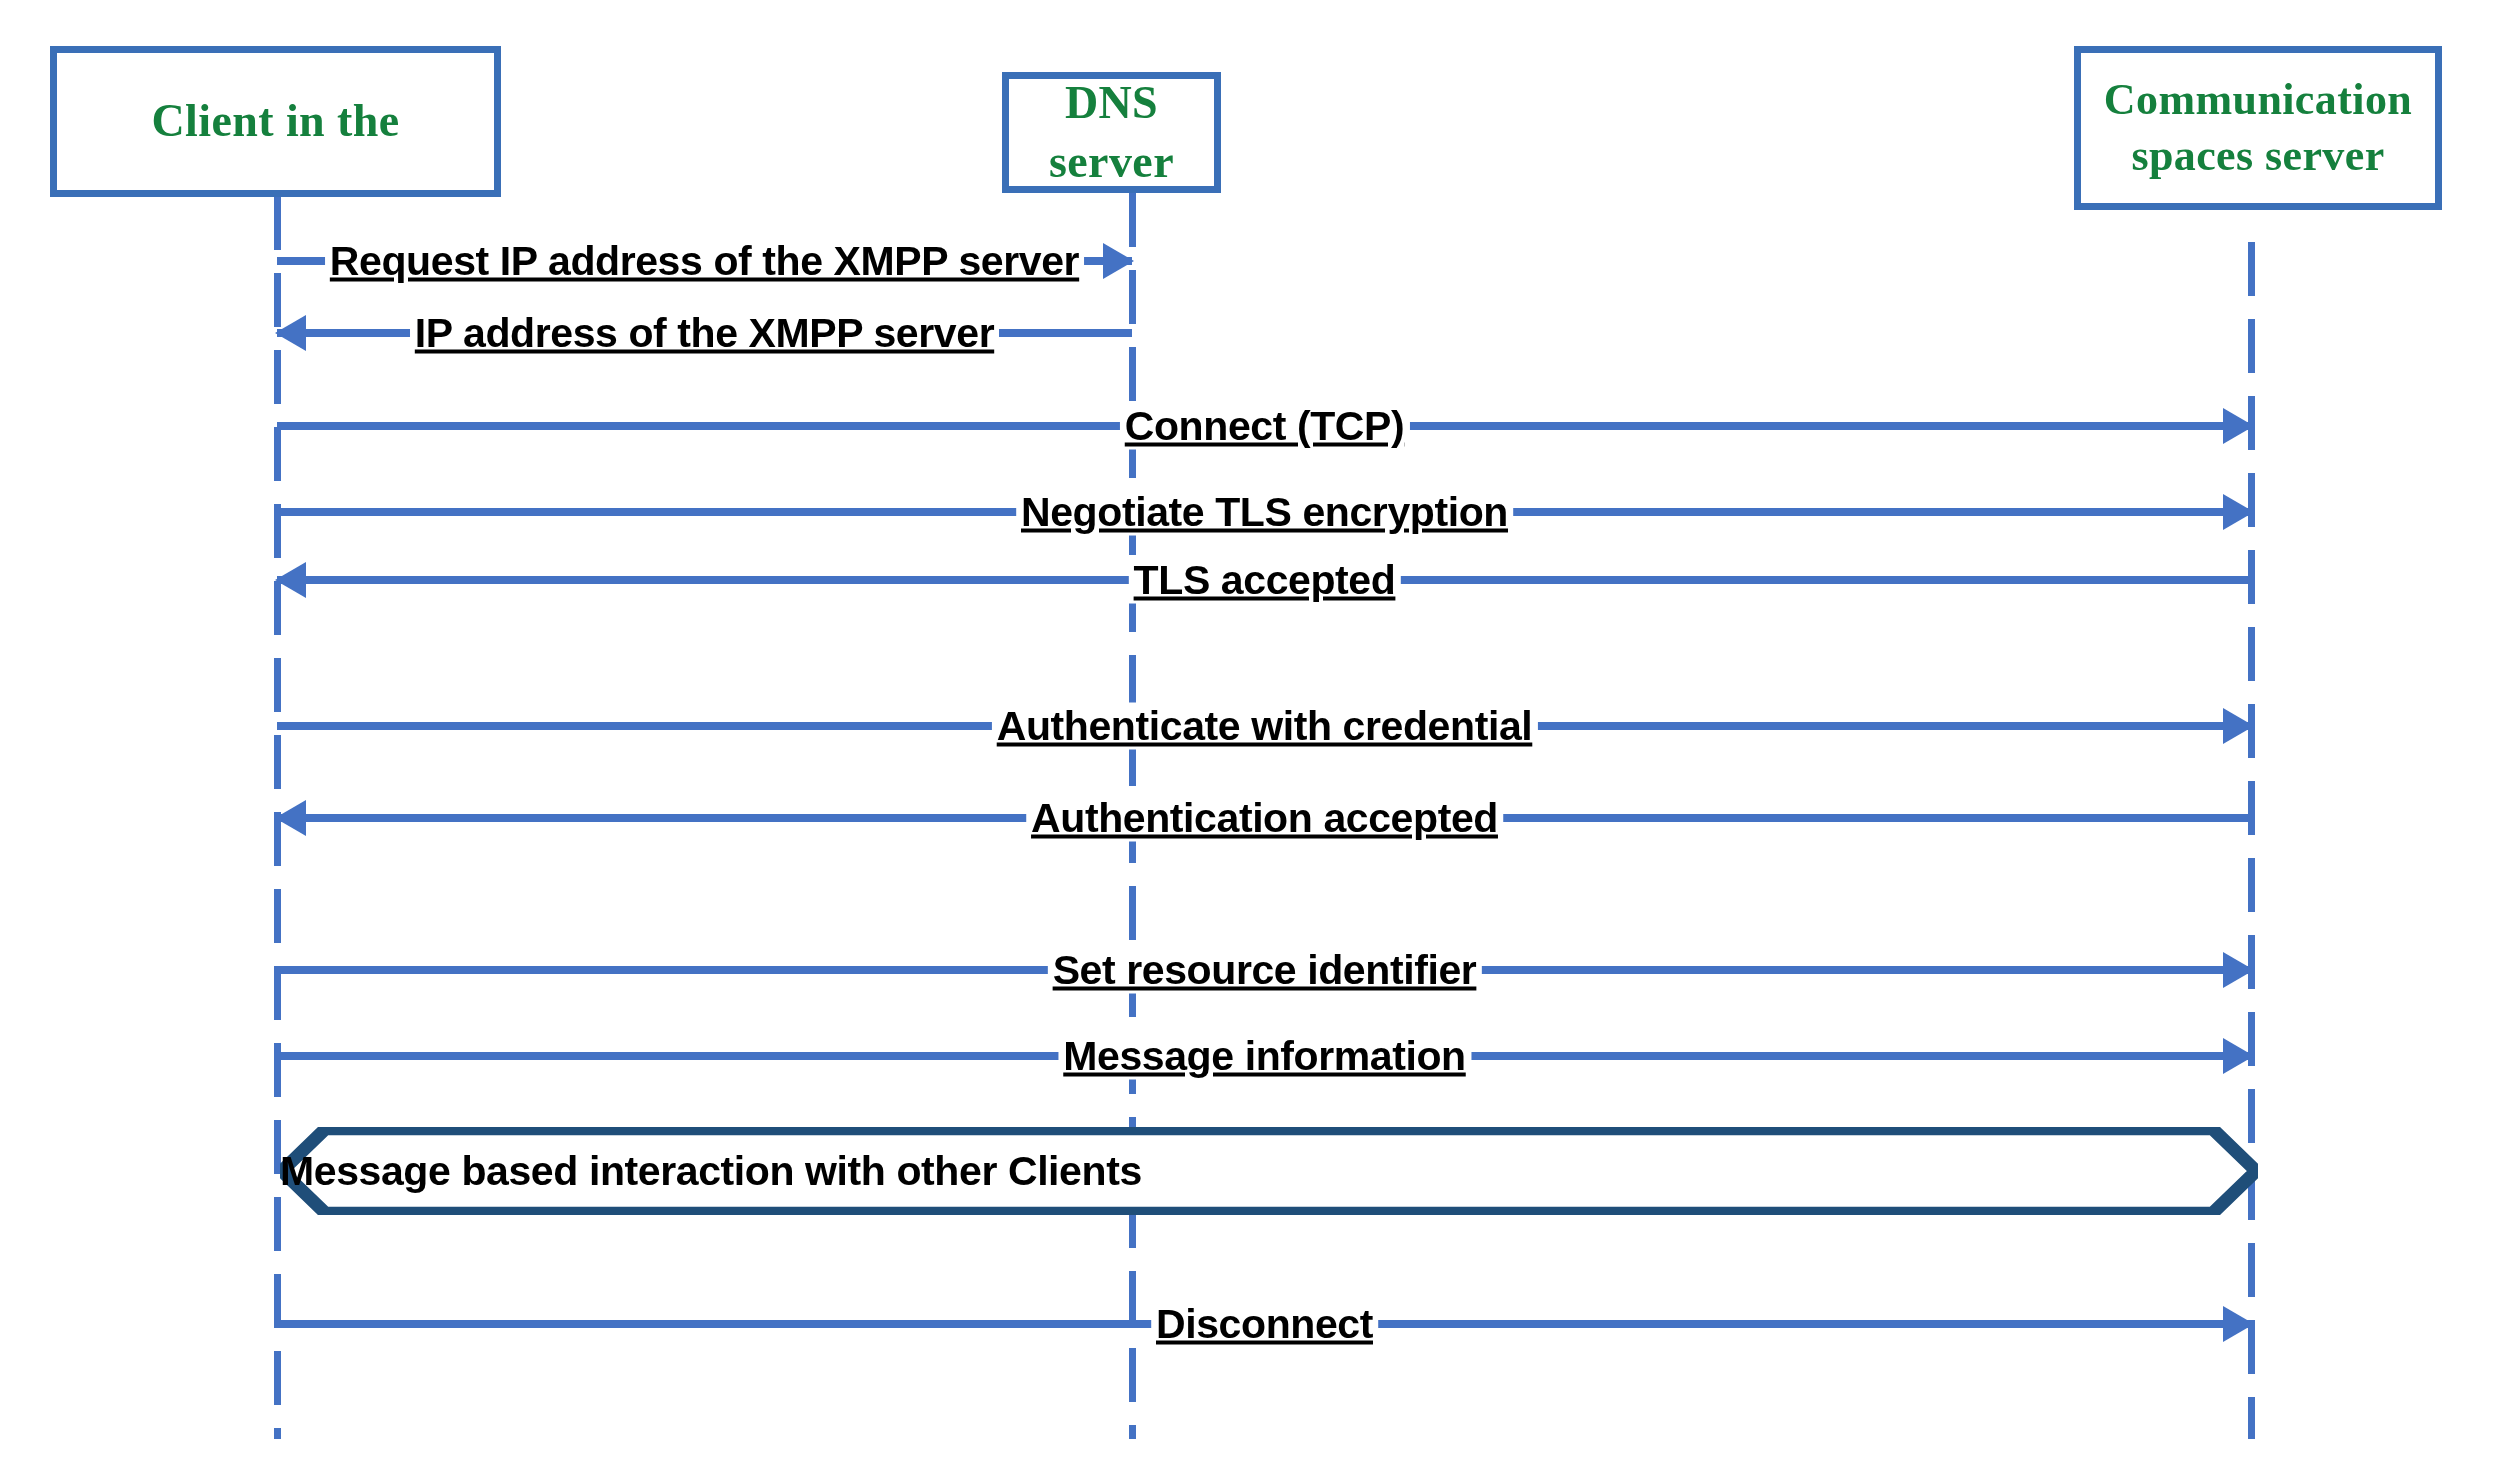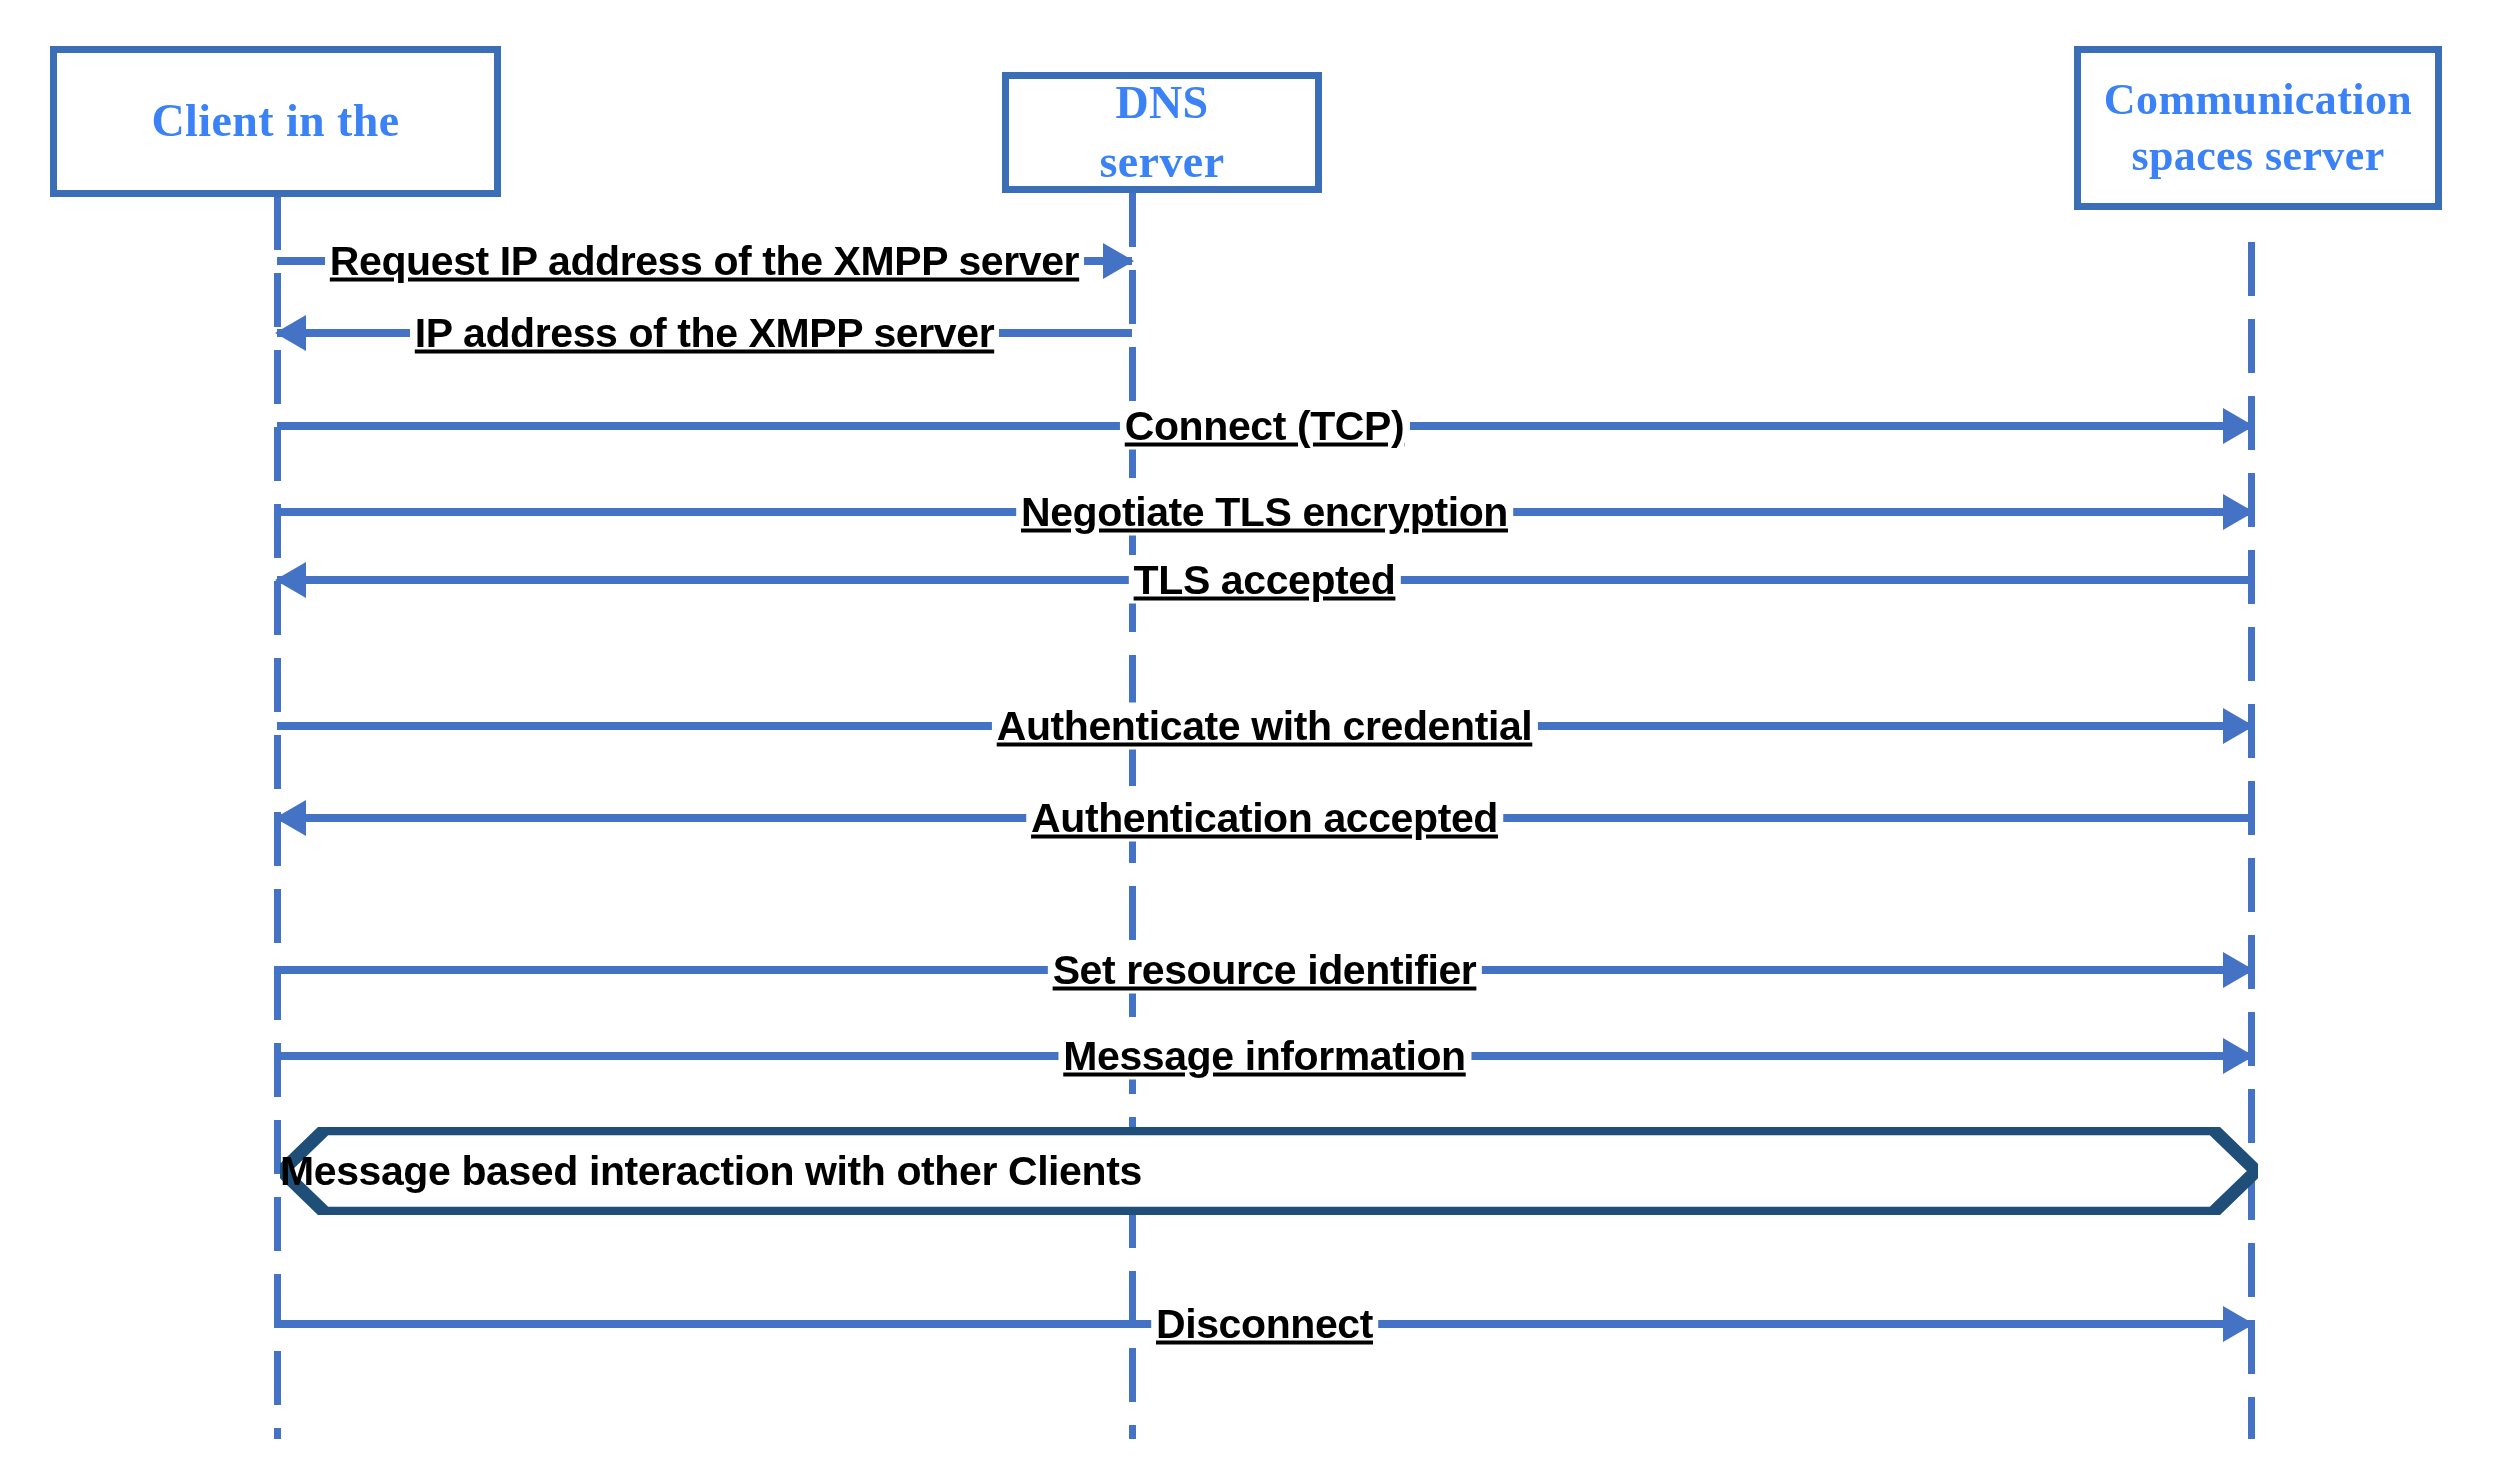--- a/index.html
+++ b/index.html
@@ -23,21 +23,21 @@
     background: #ffffff;
     border: 7.9px solid #3A6FB7;
     display: flex;
     align-items: center;
     justify-content: center;
     text-align: center;
   }
   .participant .plabel {
     font-family: "Liberation Serif", serif;
     font-weight: bold;
-    color: #3b82f6;
+    color: #15803d;
     line-height: 1.28;
     letter-spacing: 0.4px;
   }
 
   
   .lifeline {
     position: absolute;
     width: 7px;
     background-image: linear-gradient(
         to bottom,
@@ -124,21 +124,21 @@
   <div class="lifeline" style="left:274px; top:196px; height:1243px;"></div>
   <div class="lifeline" style="left:1129px; top:193px; height:1246px;"></div>
   <div class="lifeline" style="left:2248px; top:242px; height:1197px;"></div>
 
   <div class="participant" style="left:50px; top:46px; width:451px; height:151px;">
     <div class="plabel" style="font-size:46px;">
       <span>Client in the</span><br>
     </div>
   </div>
 
-  <div class="participant" style="left:1002px; top:72px; width:320px; height:121px;">
+  <div class="participant" style="left:1002px; top:72px; width:219px; height:121px;">
     <div class="plabel" style="font-size:46px;">
       <span>DNS</span><br>
       <span>server</span>
     </div>
   </div>
 
   <div class="participant" style="left:2074px; top:46px; width:368px; height:164px;">
     <div class="plabel" style="font-size:44px;">
       <span>Communication</span><br>
       <span>spaces server</span>

